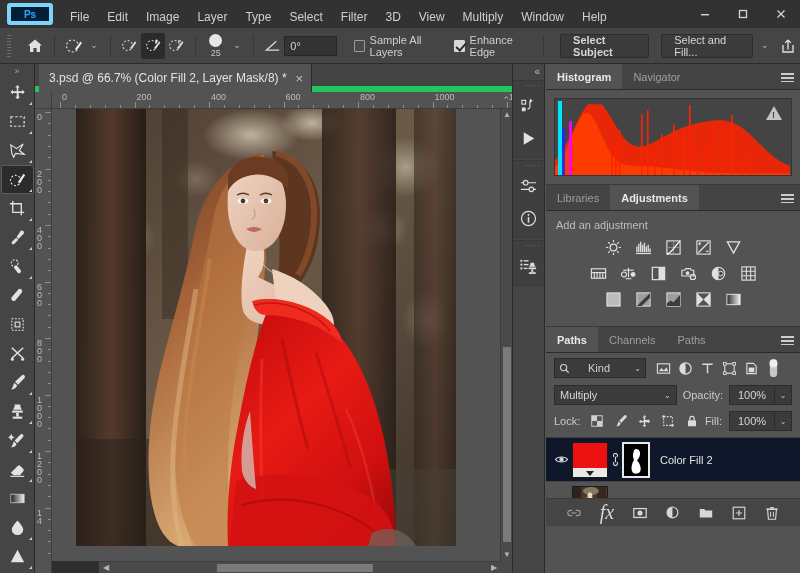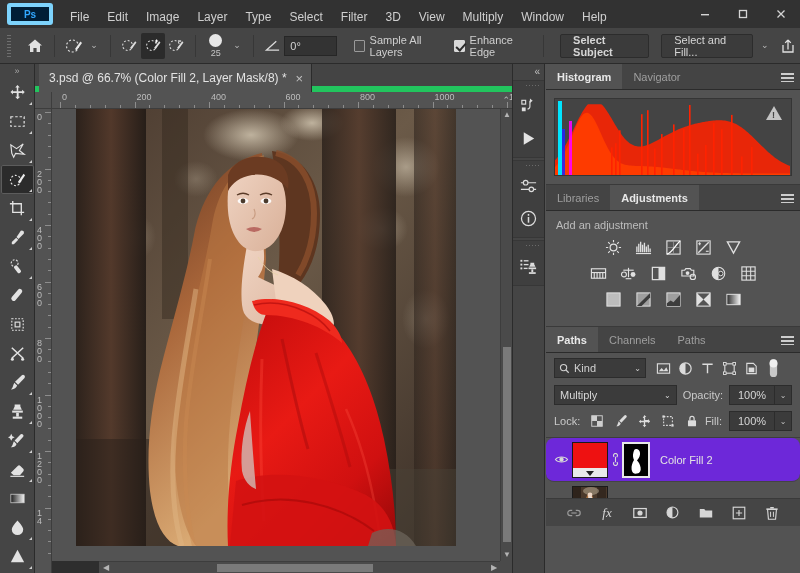--- a/index.html
+++ b/index.html
@@ -157,38 +157,38 @@
 
   
   .adj-body { padding: 8px 10px 10px 10px; }
   .adj-label { font-size: 11px; color: #bdbdbd; margin-bottom: 7px; }
   .adj-row { display: flex; justify-content: center; gap: 11px; margin-bottom: 7px; }
   .adj-ic { width: 19px; height: 19px; display: flex; align-items: center; justify-content: center; }
 
   
   .lay-filter { display: flex; align-items: center; padding: 5px 8px 4px 8px; gap: 0; }
   .kindsel { width: 92px; height: 20px; background: #3b3b3b; border: 1px solid #2c2c2c;
-    display: flex; align-items: center; gap: 4px; padding: 0 4px; font-size: 11px; color: #d0d0d0; }
+    display: flex; align-items: center; gap: 18px; padding: 0 4px; font-size: 11px; color: #d0d0d0; }
   .kindsel .kcar { margin-left: auto; font-size: 8px; }
   .fic { width: 22px; height: 20px; display: flex; align-items: center; justify-content: center; }
   .lay-blend { display: flex; align-items: center; padding: 3px 8px; gap: 6px; }
   .blendsel { width: 140px; height: 20px; background: #3b3b3b; border: 1px solid #2c2c2c;
     display: flex; align-items: center; padding: 0 5px; font-size: 11px; color: #d6d6d6; }
   .blendsel .kcar { margin-left: auto; font-size: 8px; }
   .numfield { width: 46px; height: 20px; background: #3b3b3b; border: 1px solid #2c2c2c;
     font-size: 11px; color: #d6d6d6; display: flex; align-items: center; justify-content: center; }
   .spin { width: 17px; height: 20px; background: #3b3b3b; border: 1px solid #2c2c2c; border-left: none;
     font-size: 8px; color: #c0c0c0; display: flex; align-items: center; justify-content: center; }
   .lay-lock { display: flex; align-items: center; padding: 3px 8px 6px 8px; gap: 2px;
     border-bottom: 1px solid #3d3d3d; }
   .lockic { width: 22px; height: 20px; display: flex; align-items: center; justify-content: center; }
 
   .layer-row { display: flex; align-items: center; height: 44px; border-bottom: 1px solid #444;
     padding-left: 4px; }
-  .layer-row.sel { background: #6d28d9; border-radius: 8px; }
+  .layer-row.sel { background: #0f172a; }
   .eye { width: 22px; display: flex; align-items: center; justify-content: center; }
   .thumbbox { width: 36px; height: 36px; border: 1px solid #1a1a1a; background: #fff; position: relative; overflow:hidden; }
   .maskbox { width: 28px; height: 36px; border: 2px solid #e8e8e8; background: #000; position: relative; overflow: hidden; }
   .chainlink { width: 14px; display: flex; align-items: center; justify-content: center; }
   .layer-name { margin-left: 10px; font-size: 11px; color: #e3e3e3; }
 
   .lay-footer { position: absolute; left: 0; right: 0; bottom: 0; height: 28px; background: #454545;
     border-top: 1px solid #3a3a3a; display: flex; align-items: center; justify-content: center; gap: 13px; }
   .foot-ic { width: 20px; height: 20px; display: flex; align-items: center; justify-content: center; }
   .panel-sep { height: 1px; background: #3a3a3a; }
@@ -1078,21 +1078,21 @@
       </div>
 
       <div class="lay-footer">
         <div class="foot-ic">
           <svg width="16" height="16" viewBox="0 0 18 18">
               <path d="M7 6 H5 a3 3 0 000 6 h2 M11 6 h2 a3 3 0 010 6 h-2" fill="none" stroke="#9b9b9b" stroke-width="1.3"></path>
               <path d="M6 9 H12" stroke="#9b9b9b" stroke-width="1.3"></path>
             </svg>
         </div>
         <div class="foot-ic">
-          <span style="font-family:'Liberation Serif',serif;font-style:italic;font-size:13px;color:#d6d6d6;">fx</span>
+          <span style="font-family:'Liberation Serif',serif;font-style:italic;font-size:20px;color:#d6d6d6;">fx</span>
         </div>
         <div class="foot-ic">
           <svg width="16" height="16" viewBox="0 0 18 18">
               <rect x="2" y="4" width="14" height="10" fill="none" stroke="#d6d6d6" stroke-width="1.4"></rect>
               <circle cx="9" cy="9" r="2.9" fill="#d6d6d6"></circle>
             </svg>
         </div>
         <div class="foot-ic">
           <svg width="16" height="16" viewBox="0 0 18 18">
               <circle cx="8.4" cy="8.4" r="6.1" fill="none" stroke="#d6d6d6" stroke-width="1.3"></circle>

